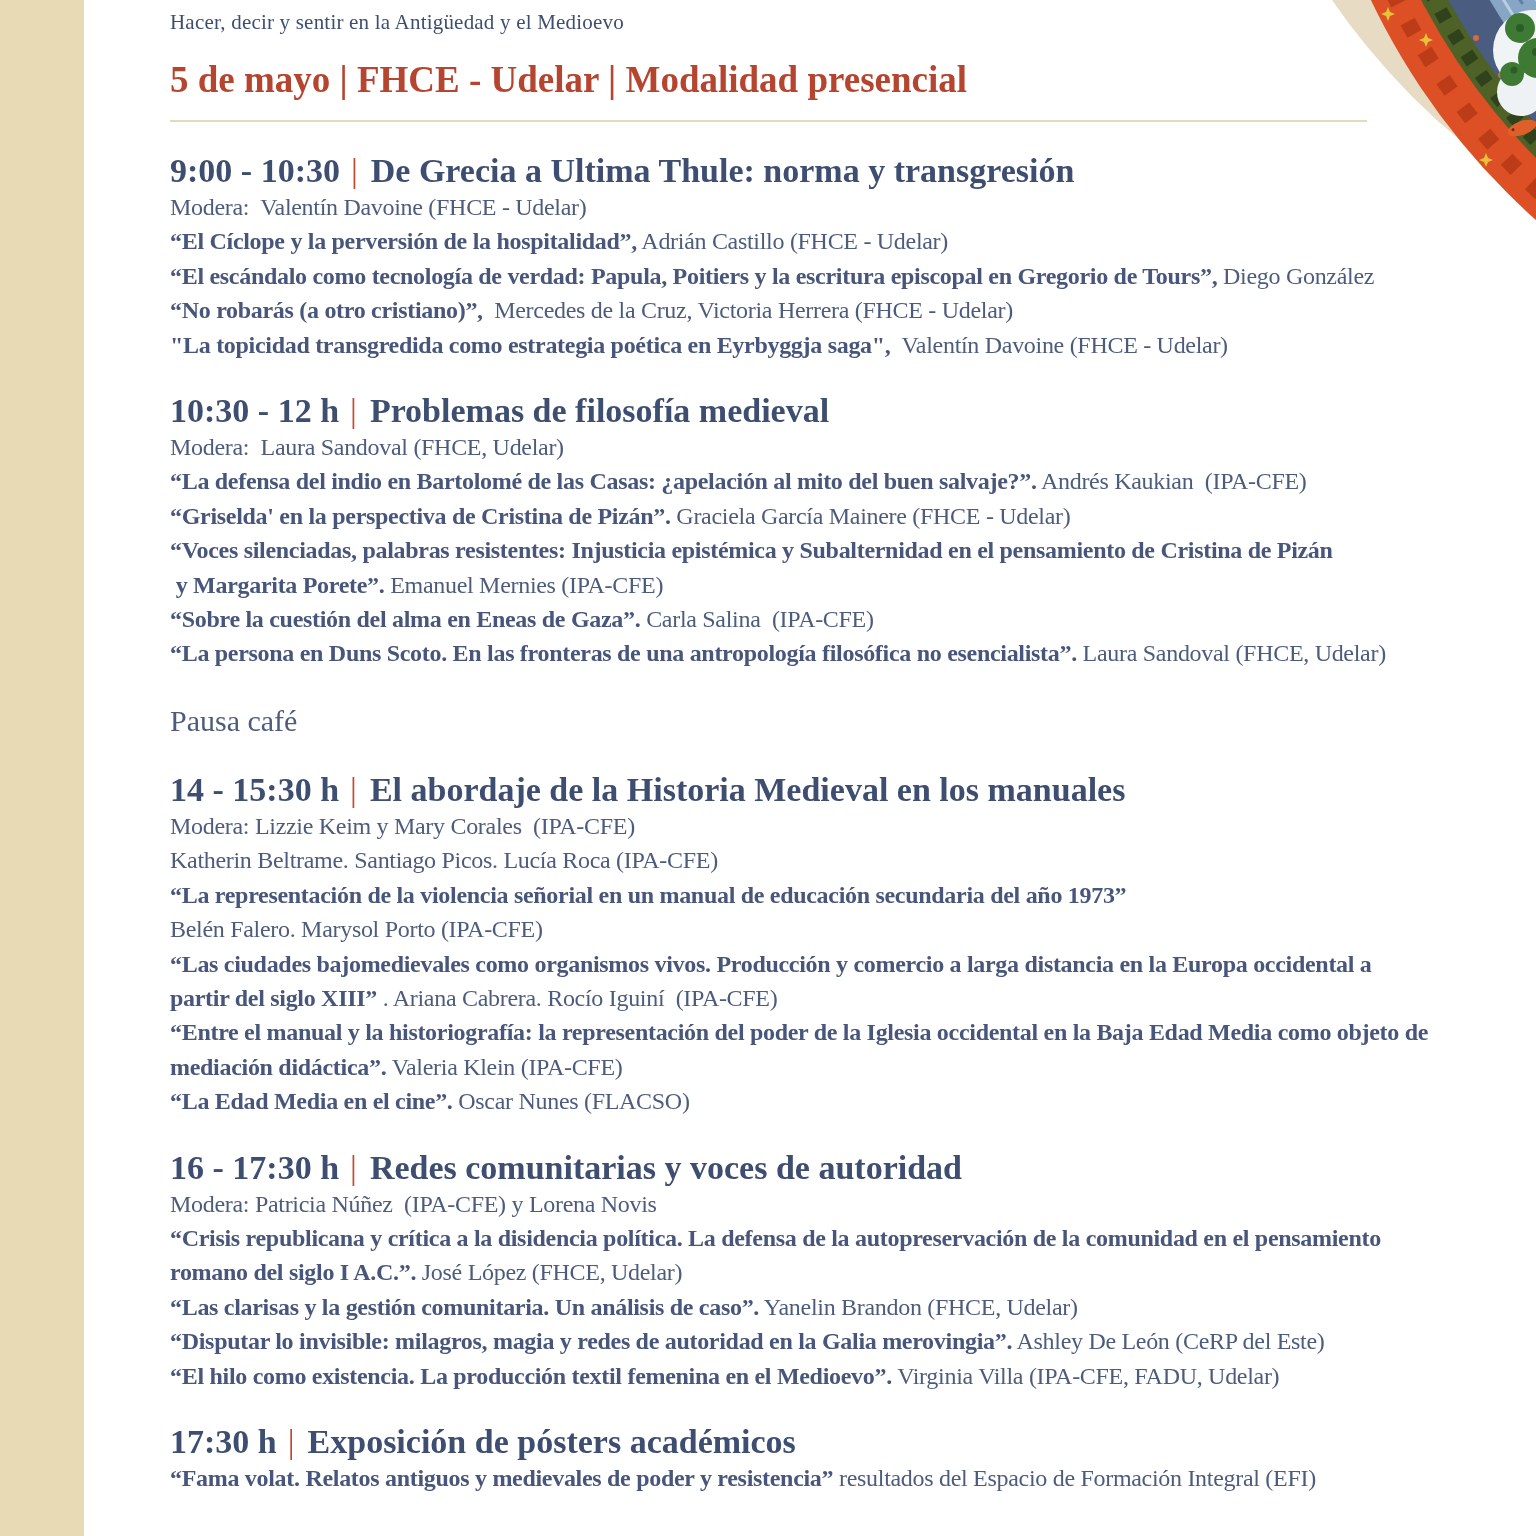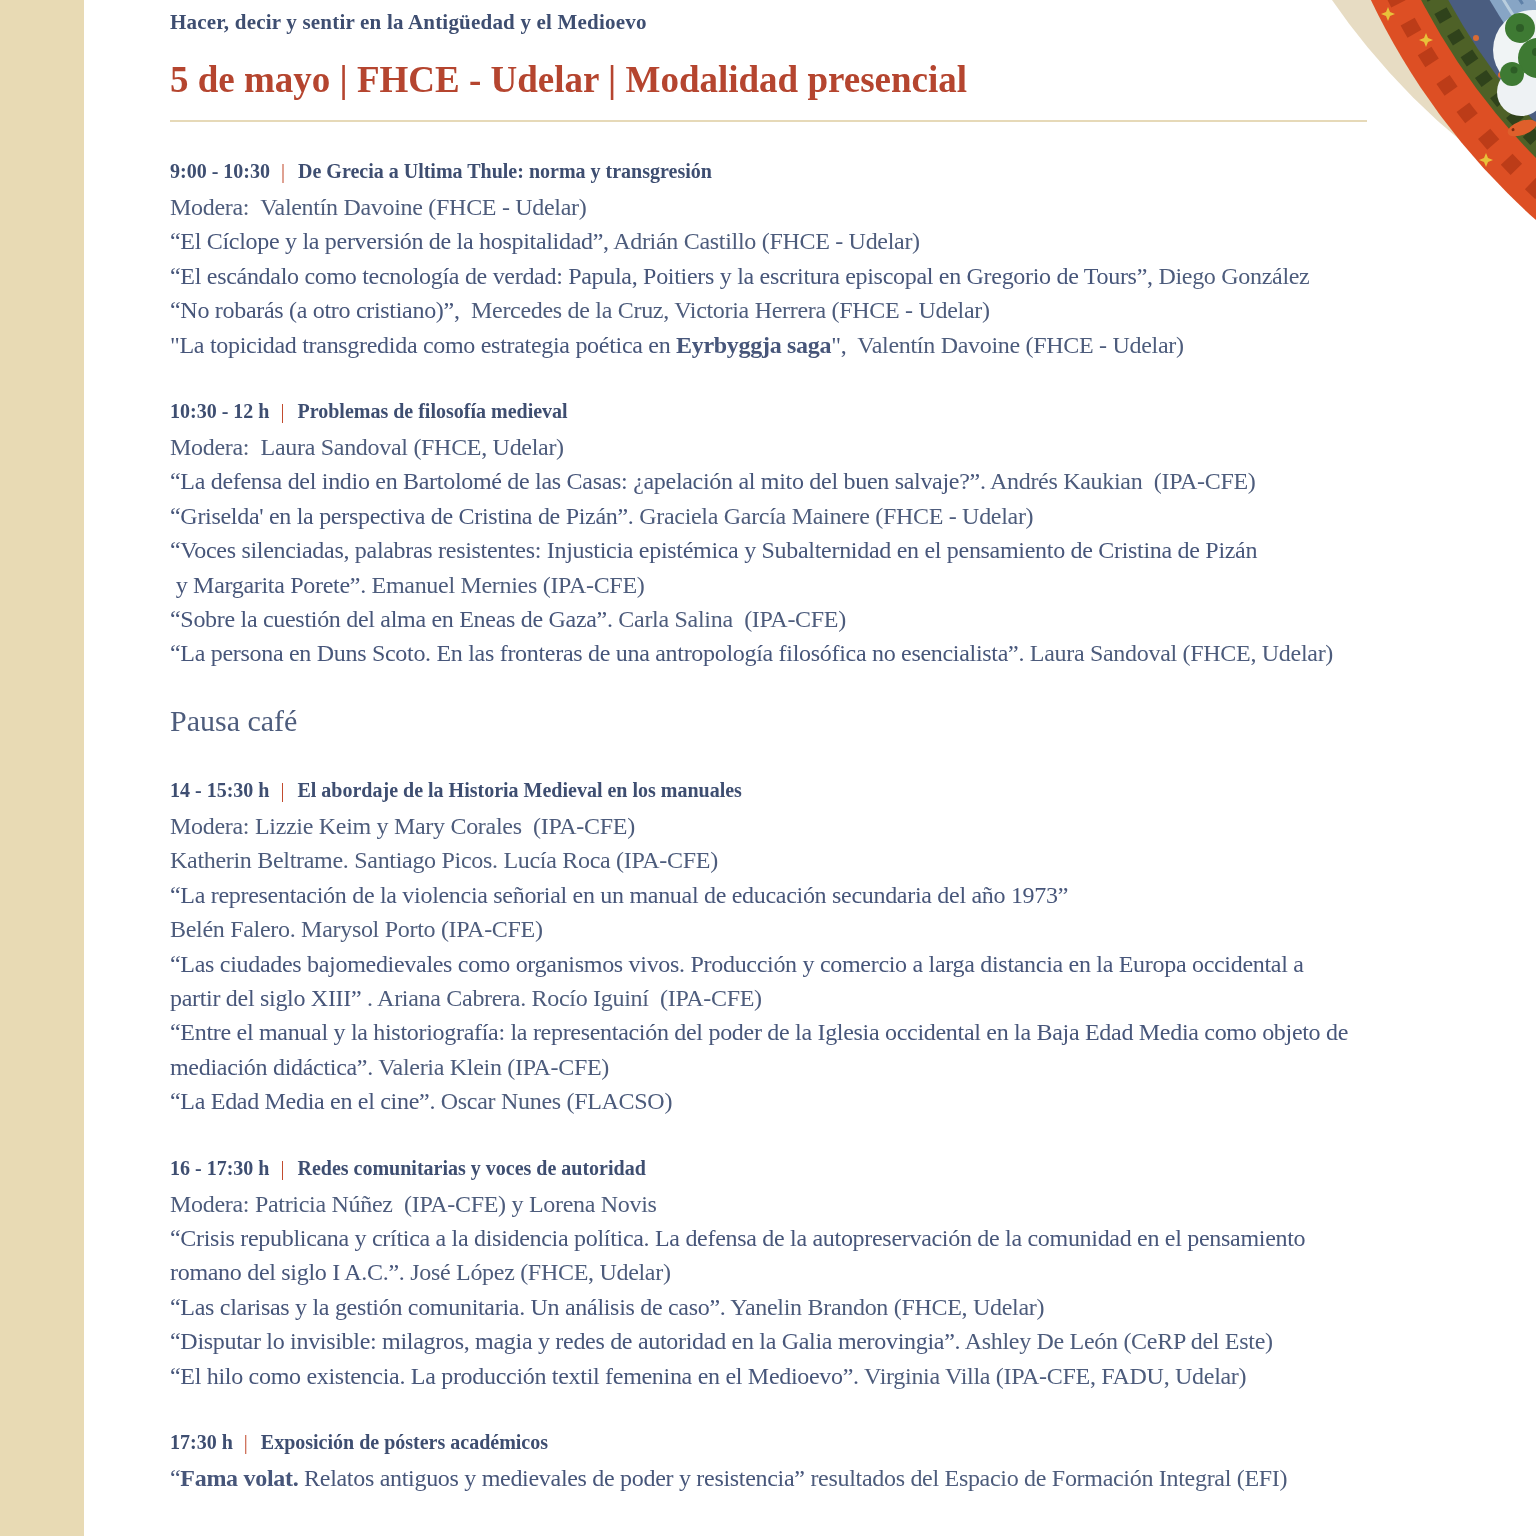--- a/index.html
+++ b/index.html
@@ -18,43 +18,43 @@
     font-family:"Liberation Serif","DejaVu Serif",serif;
   }
   .stripe{
     position:absolute;left:0;top:0;width:84px;height:1536px;
     background:var(--c-beige);
   }
   .content{
     position:absolute;left:170px;top:0;width:1290px;
   }
   .tagline{
-    margin-top:10px;font-size:21px;font-weight:700;line-height:24px;
+    margin-top:10px;font-size:21px;font-weight:400;line-height:24px;
     color:var(--c-heading-blue);letter-spacing:.2px;white-space:pre;
   }
   .date-header{
     margin-top:23px;font-size:37px;font-weight:700;line-height:46px;
     color:var(--c-accent-red);white-space:pre;
   }
   .divider{
     margin-top:17px;width:1197px;height:2px;background:var(--c-divider-beige);
   }
   .session-heading{
-    margin-top:30px;font-size:20px;font-weight:700;line-height:38px;
+    margin-top:30px;font-size:34px;font-weight:700;line-height:38px;
     color:var(--c-heading-blue);white-space:pre;
   }
   .session-heading .sep{
     color:var(--c-pipe-red);font-weight:400;margin:0 13px 0 11px;
   }
   .line{
     font-size:24px;line-height:34.4px;color:var(--c-body-blue);
     white-space:pre;letter-spacing:-0.3px;
   }
   .seg-r{font-weight:400;}
-  .seg-b{font-weight:400;color:var(--c-bold-blue);}
+  .seg-b{font-weight:700;color:var(--c-bold-blue);}
   .seg-bi{font-weight:700;color:var(--c-bold-blue);margin-top:45px;}
   .break-label{
     margin-top:30px;font-size:30px;font-weight:400;line-height:40px;
     color:var(--c-body-blue);
   }
   .corner{position:absolute;top:0;right:0;display:block;}
 </style>
 </head>
 <body>
 

